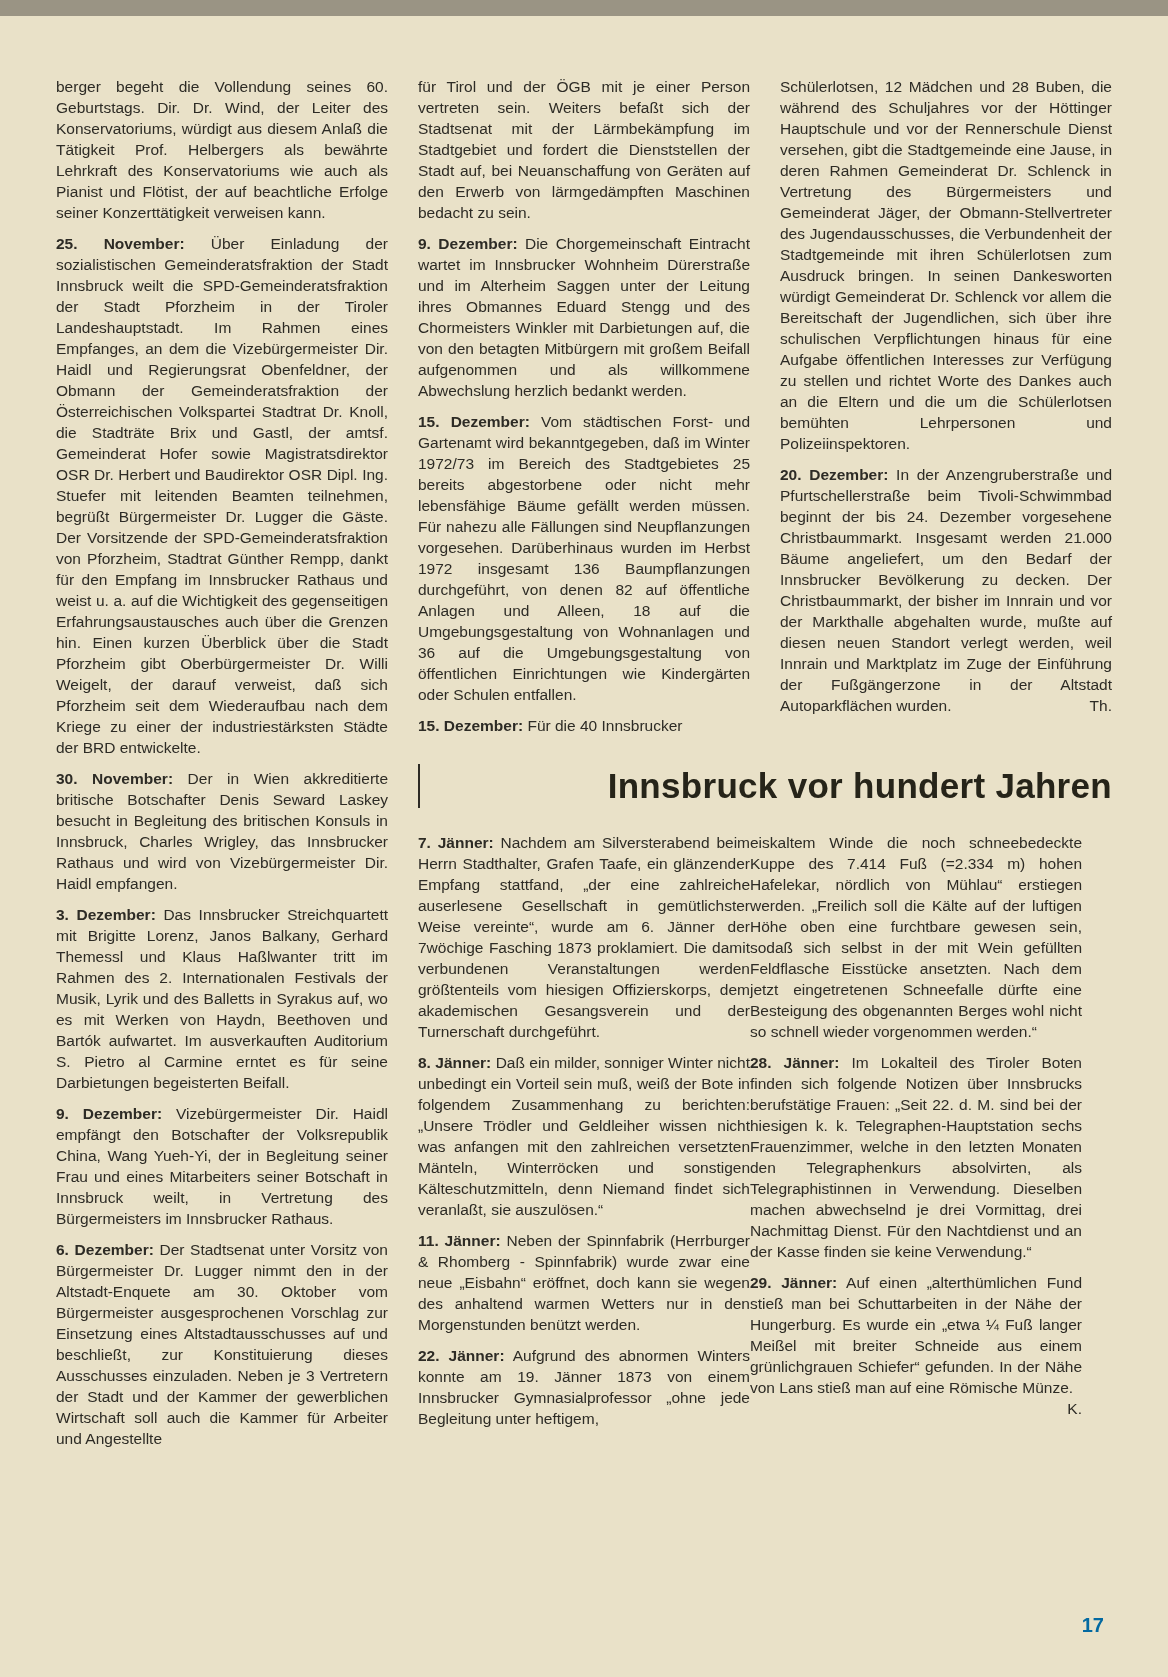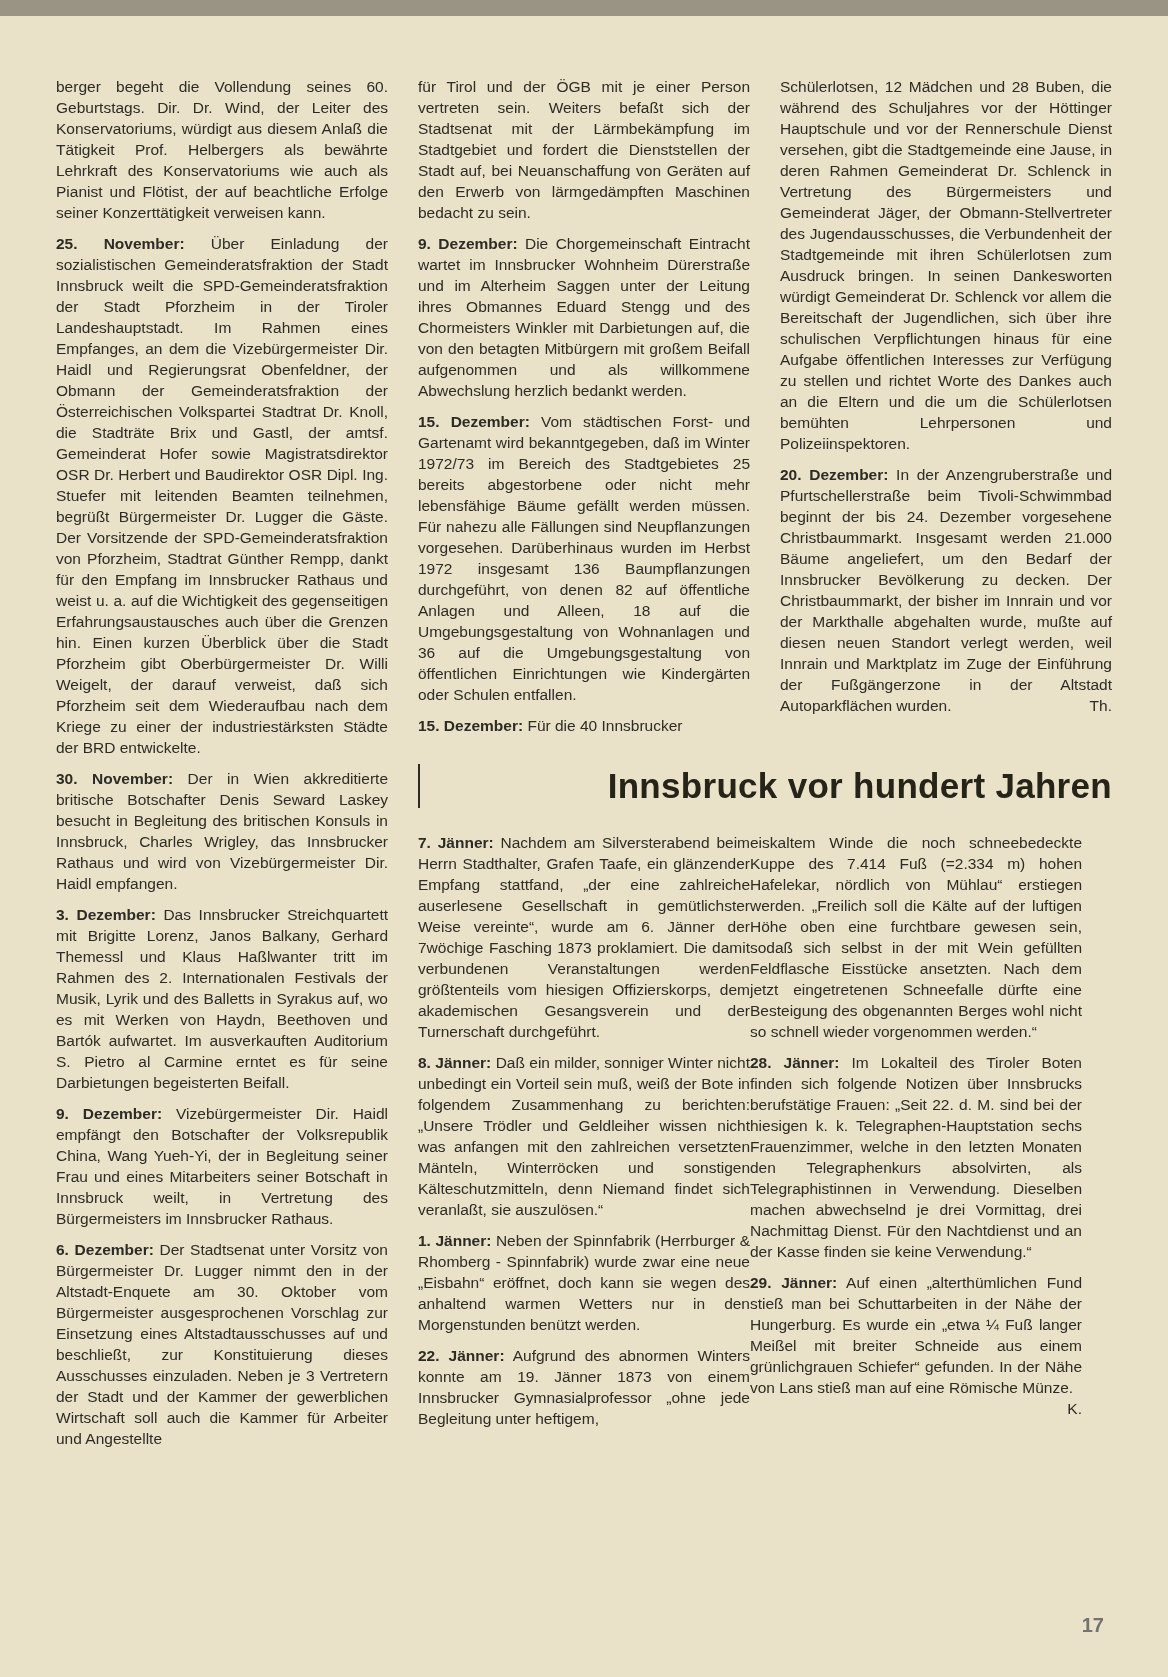--- a/index.html
+++ b/index.html
@@ -46,21 +46,21 @@
     letter-spacing: 0.3px;
     color: #262419;
   }
   .sig { float: right; font-weight: normal; }
   .page-number {
     position: absolute;
     right: 64px;
     bottom: 56px;
     font-size: 20px;
     font-weight: bold;
-    color: #737373;
+    color: #0369a1;
   }
 </style>
 </head>
 <body>
 
 <div class="page">
   <div class="content">
 
     <div class="col">
       <p>
@@ -129,21 +129,21 @@
         <div class="col">
           <p>
             <b class="lead">7. Jänner:</b>
             <span>Nachdem am Silversterabend beim Herrn Stadthalter, Grafen Taafe, ein glänzender Empfang stattfand, „der eine zahlreiche auserlesene Gesellschaft in gemütlichster Weise vereinte“, wurde am 6. Jänner der 7wöchige Fasching 1873 proklamiert. Die damit verbundenen Veranstaltungen werden größtenteils vom hiesigen Offizierskorps, dem akademischen Gesangsverein und der Turnerschaft durchgeführt.</span>
           </p>
           <p>
             <b class="lead">8. Jänner:</b>
             <span>Daß ein milder, sonniger Winter nicht unbedingt ein Vorteil sein muß, weiß der Bote in folgendem Zusammenhang zu berichten: „Unsere Trödler und Geldleiher wissen nicht was anfangen mit den zahlreichen versetzten Mänteln, Winterröcken und sonstigen Kälteschutzmitteln, denn Niemand findet sich veranlaßt, sie auszulösen.“</span>
           </p>
           <p>
-            <b class="lead">1. Jänner:</b>
+            <b class="lead">11. Jänner:</b>
             <span>Neben der Spinnfabrik (Herrburger &amp; Rhomberg - Spinnfabrik) wurde zwar eine neue „Eisbahn“ eröffnet, doch kann sie wegen des anhaltend warmen Wetters nur in den Morgenstunden benützt werden.</span>
           </p>
           <p>
             <b class="lead">22. Jänner:</b>
             <span>Aufgrund des abnormen Winters konnte am 19. Jänner 1873 von einem Innsbrucker Gymnasialprofessor „ohne jede Begleitung unter heftigem,</span>
           </p>
         </div>
         <div class="col">
           <p>
             <span>eiskaltem Winde die noch schneebedeckte Kuppe des 7.414 Fuß (=2.334 m) hohen Hafelekar, nördlich von Mühlau“ erstiegen werden. „Freilich soll die Kälte auf der luftigen Höhe oben eine furchtbare gewesen sein, sodaß sich selbst in der mit Wein gefüllten Feldflasche Eisstücke ansetzten. Nach dem jetzt eingetretenen Schneefalle dürfte eine Besteigung des obgenannten Berges wohl nicht so schnell wieder vorgenommen werden.“</span>

